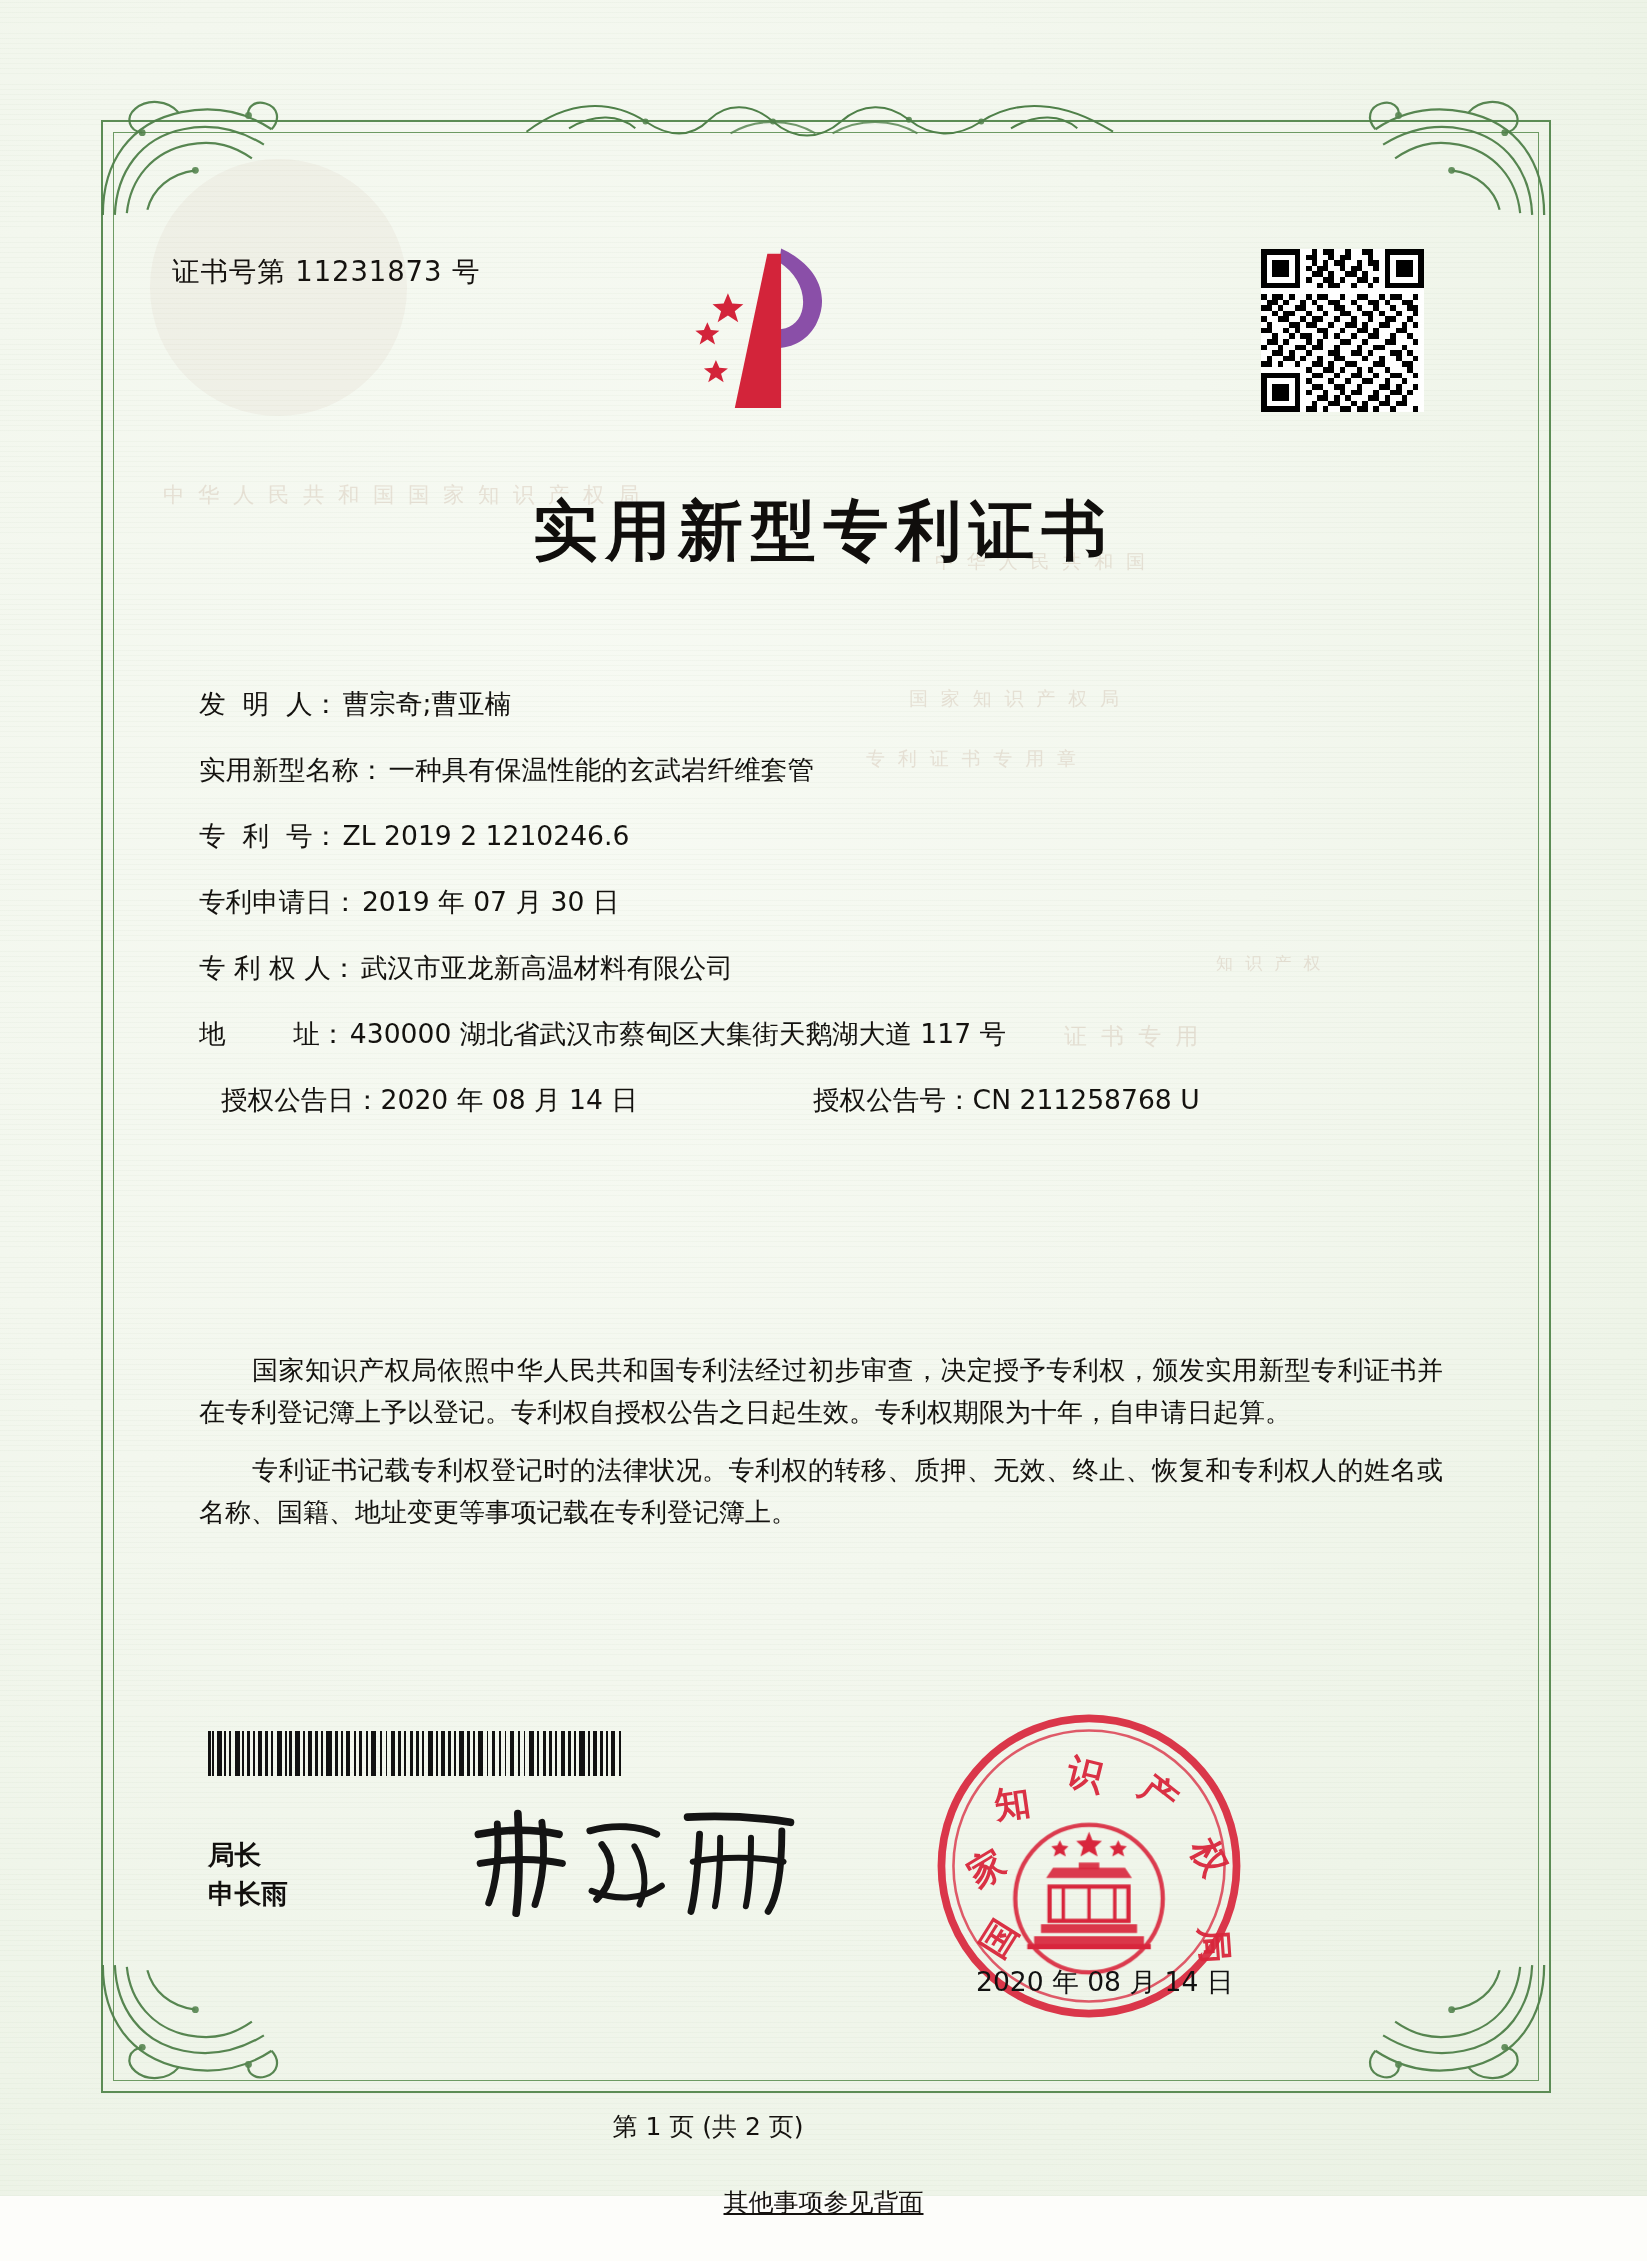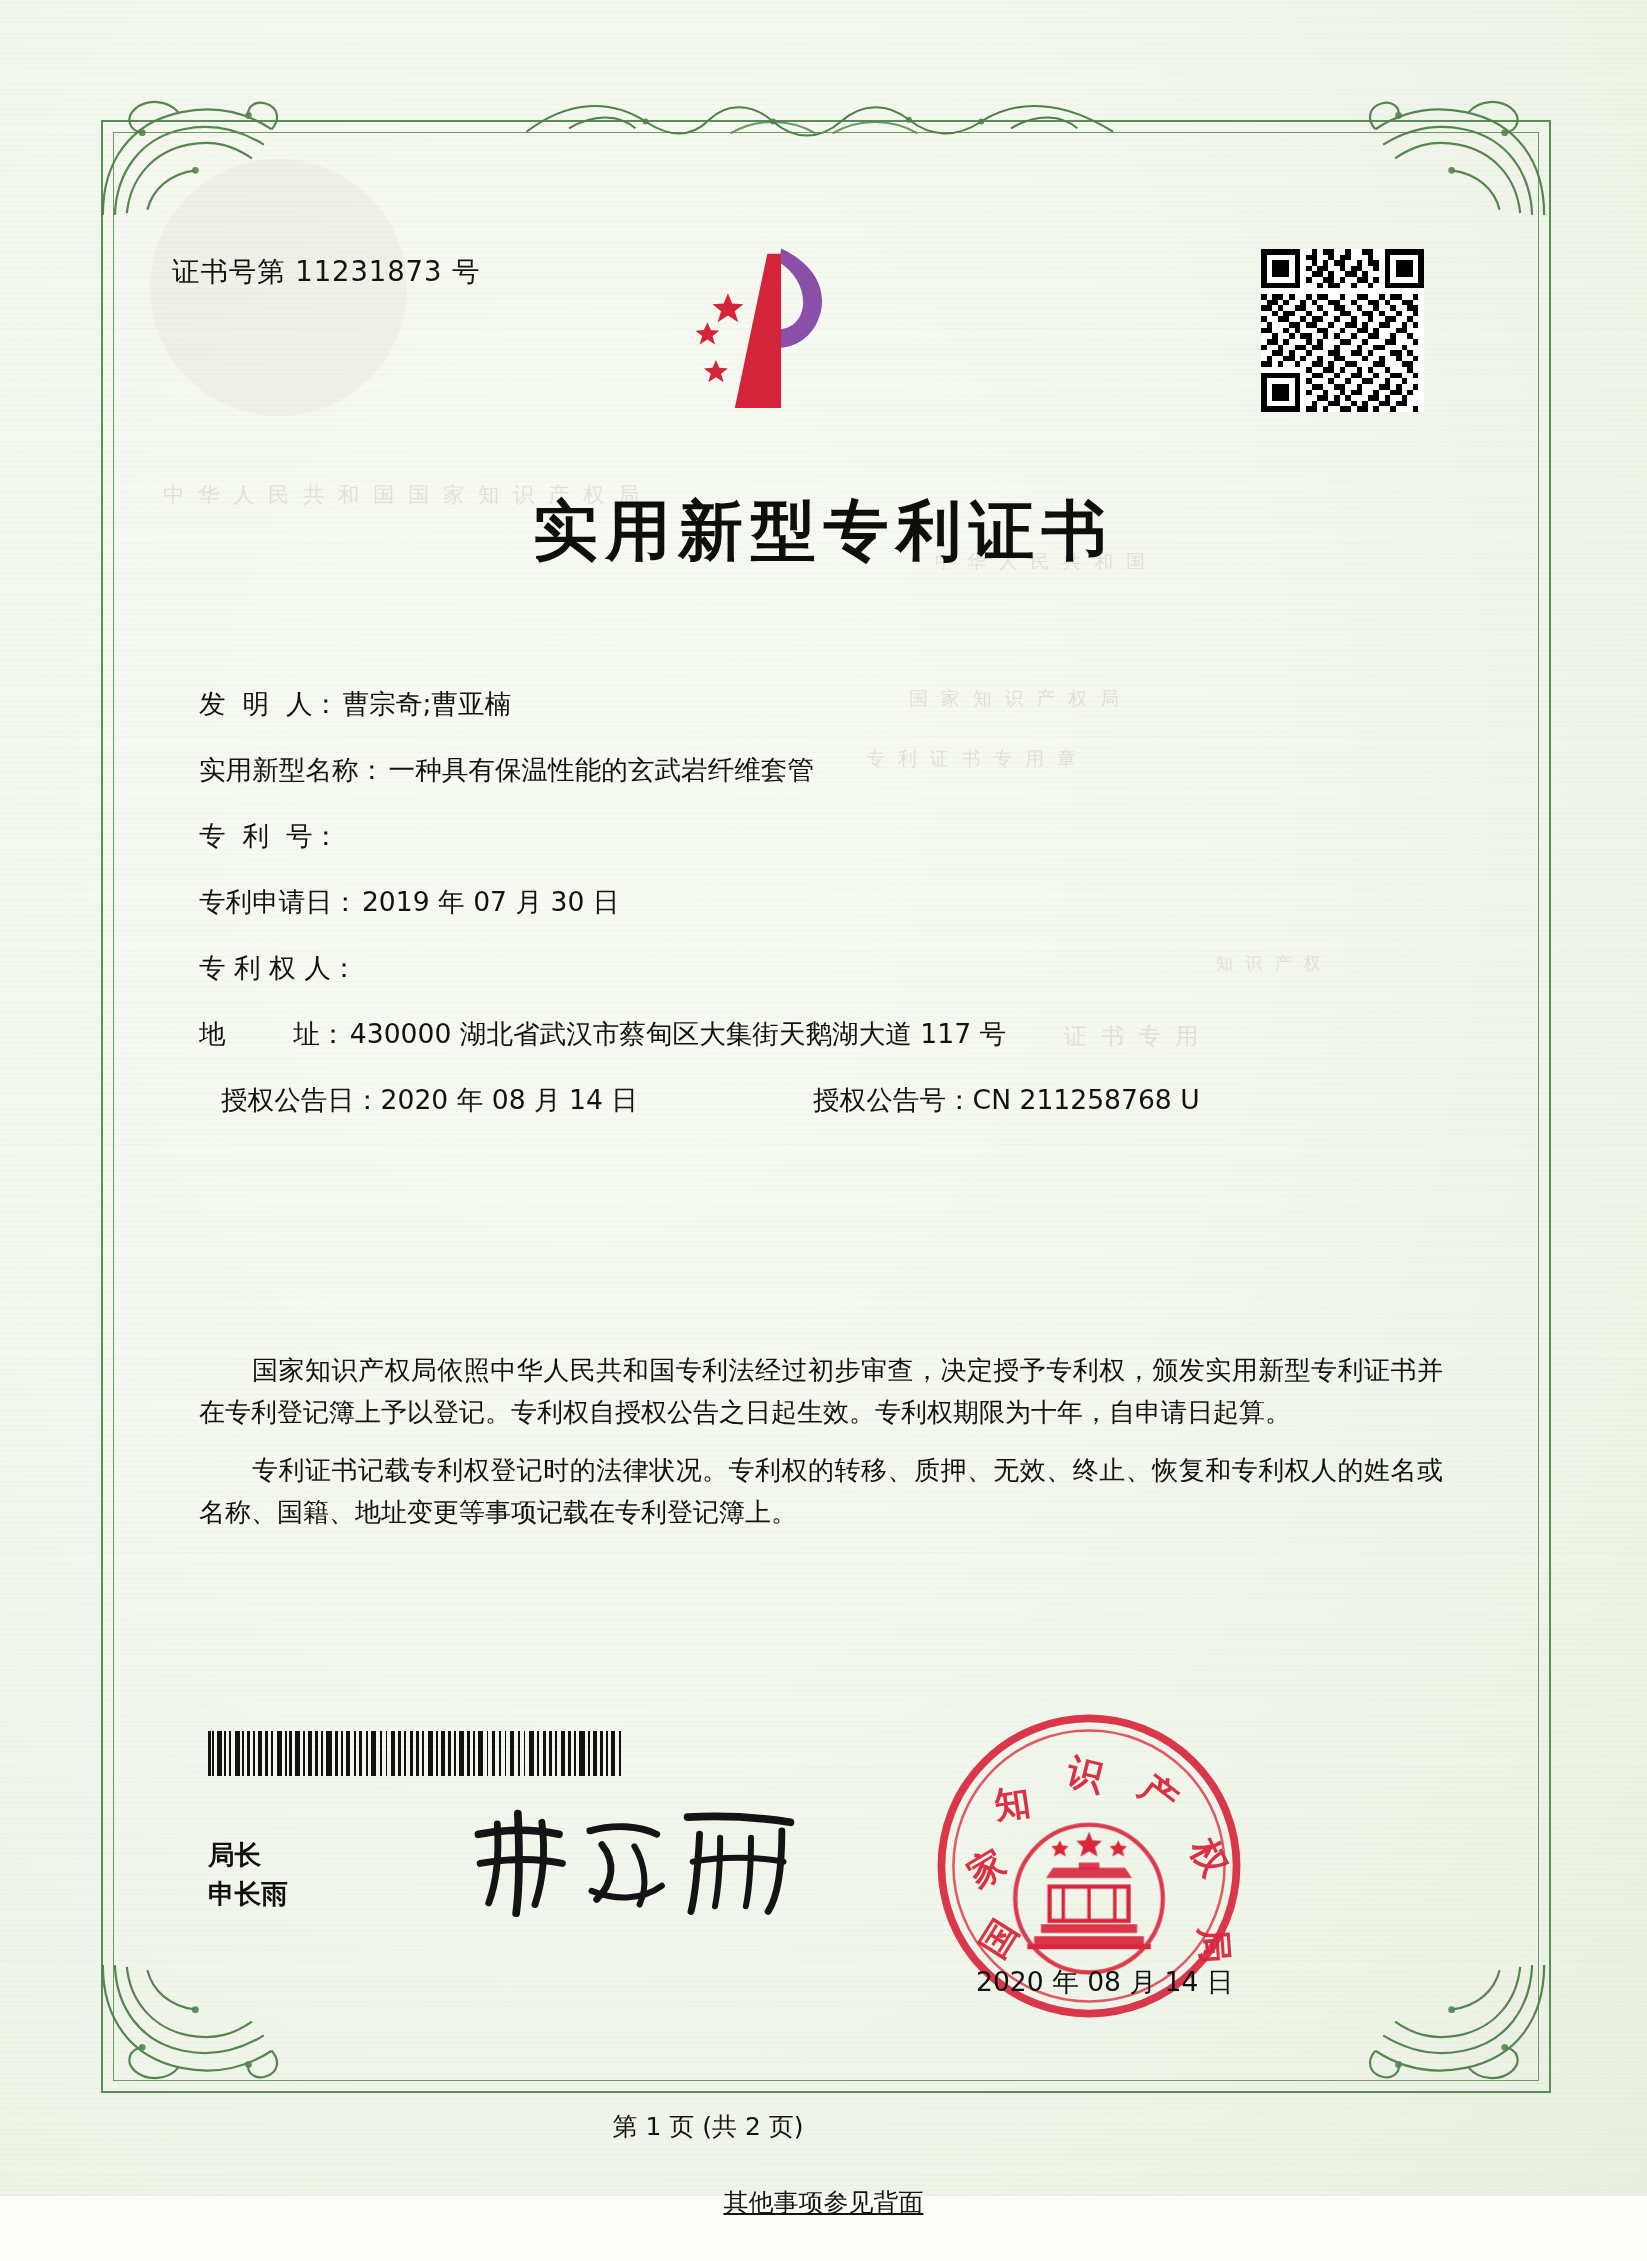--- a/index.html
+++ b/index.html
@@ -610,27 +610,29 @@
     <div class="field-row">
       <span class="field-label">发  明  人：</span>
       <span class="field-value">曹宗奇;曹亚楠</span>
     </div>
     <div class="field-row">
       <span class="field-label">实用新型名称：</span>
       <span class="field-value">一种具有保温性能的玄武岩纤维套管</span>
     </div>
     <div class="field-row">
       <span class="field-label">专  利  号：</span>
+      <span class="field-value">ZL 2019 2 1210246.6</span>
     </div>
     <div class="field-row">
       <span class="field-label">专利申请日：</span>
       <span class="field-value">2019 年 07 月 30 日</span>
     </div>
     <div class="field-row">
       <span class="field-label">专 利 权 人：</span>
+      <span class="field-value">武汉市亚龙新高温材料有限公司</span>
     </div>
     <div class="field-row">
       <span class="field-label">地        址：</span>
       <span class="field-value">430000 湖北省武汉市蔡甸区大集街天鹅湖大道 117 号</span>
     </div>
     <div class="pub-row">
       <span class="pub-left">
         <span>授权公告日：</span><span>2020 年 08 月 14 日</span>
       </span>
       <span class="pub-right">

